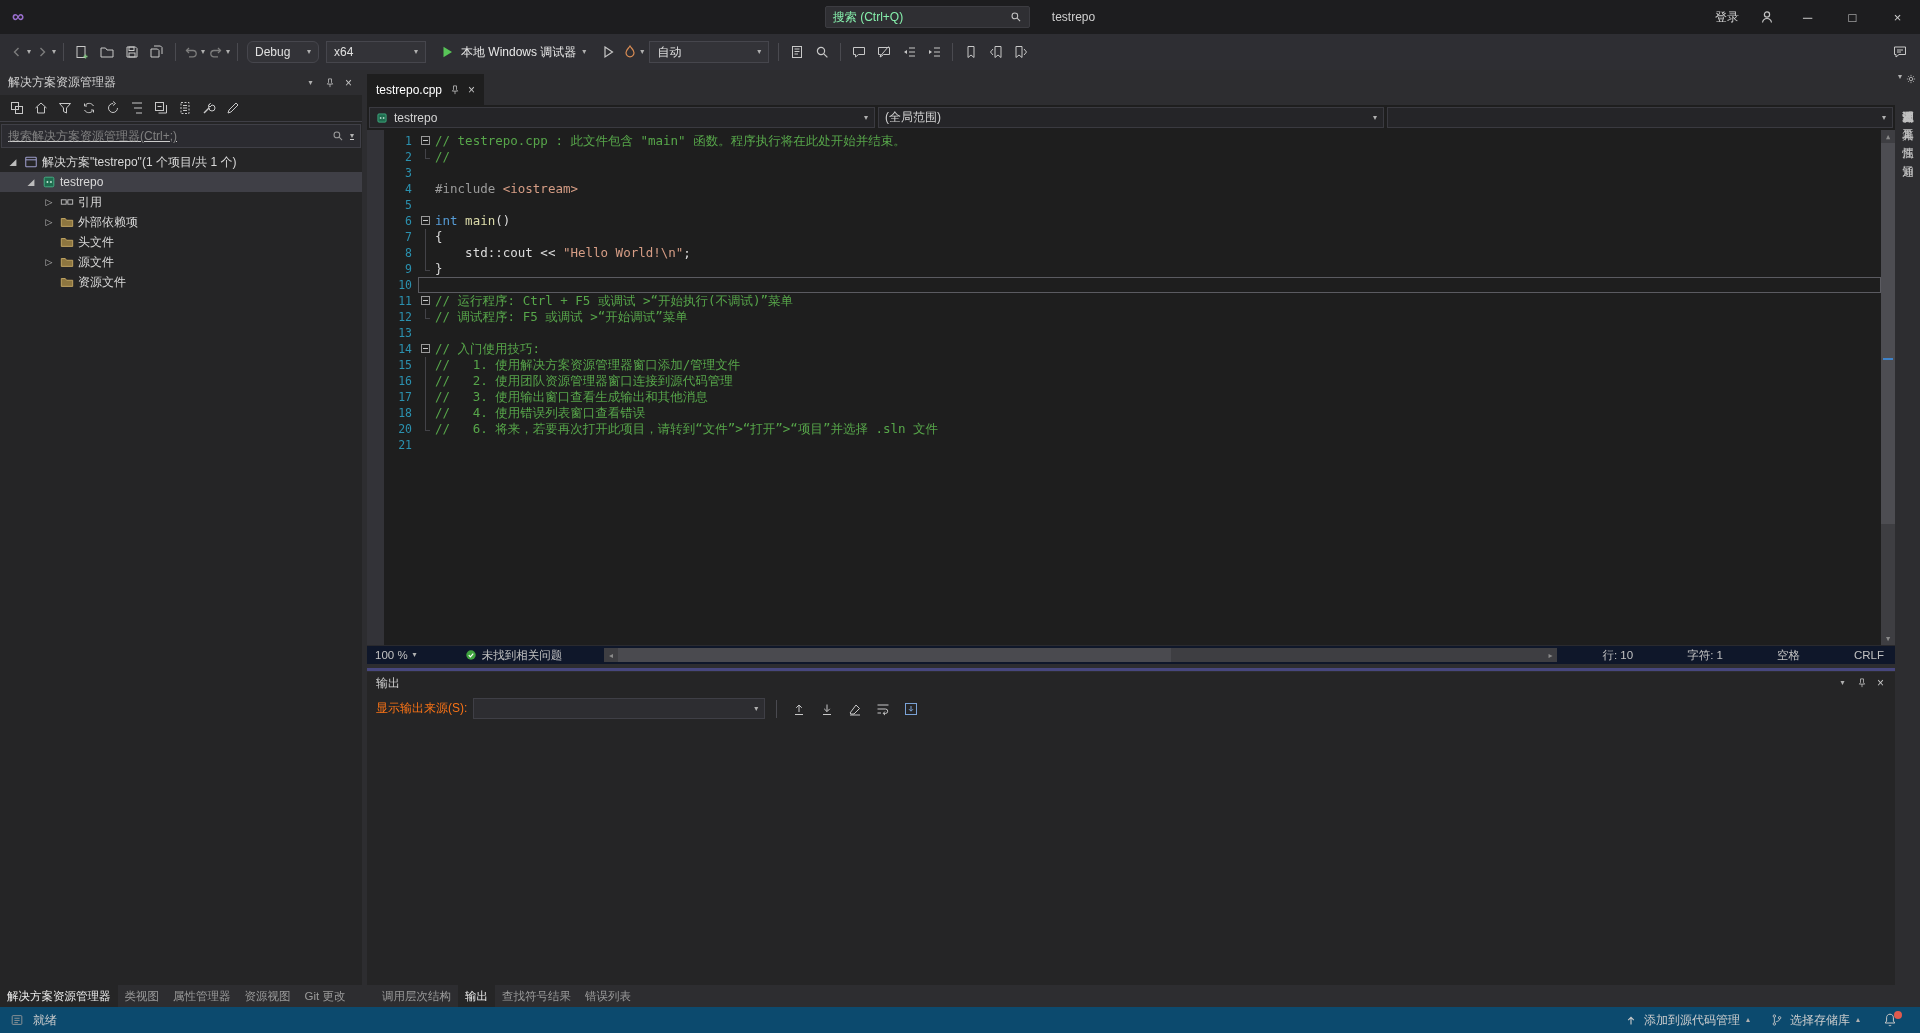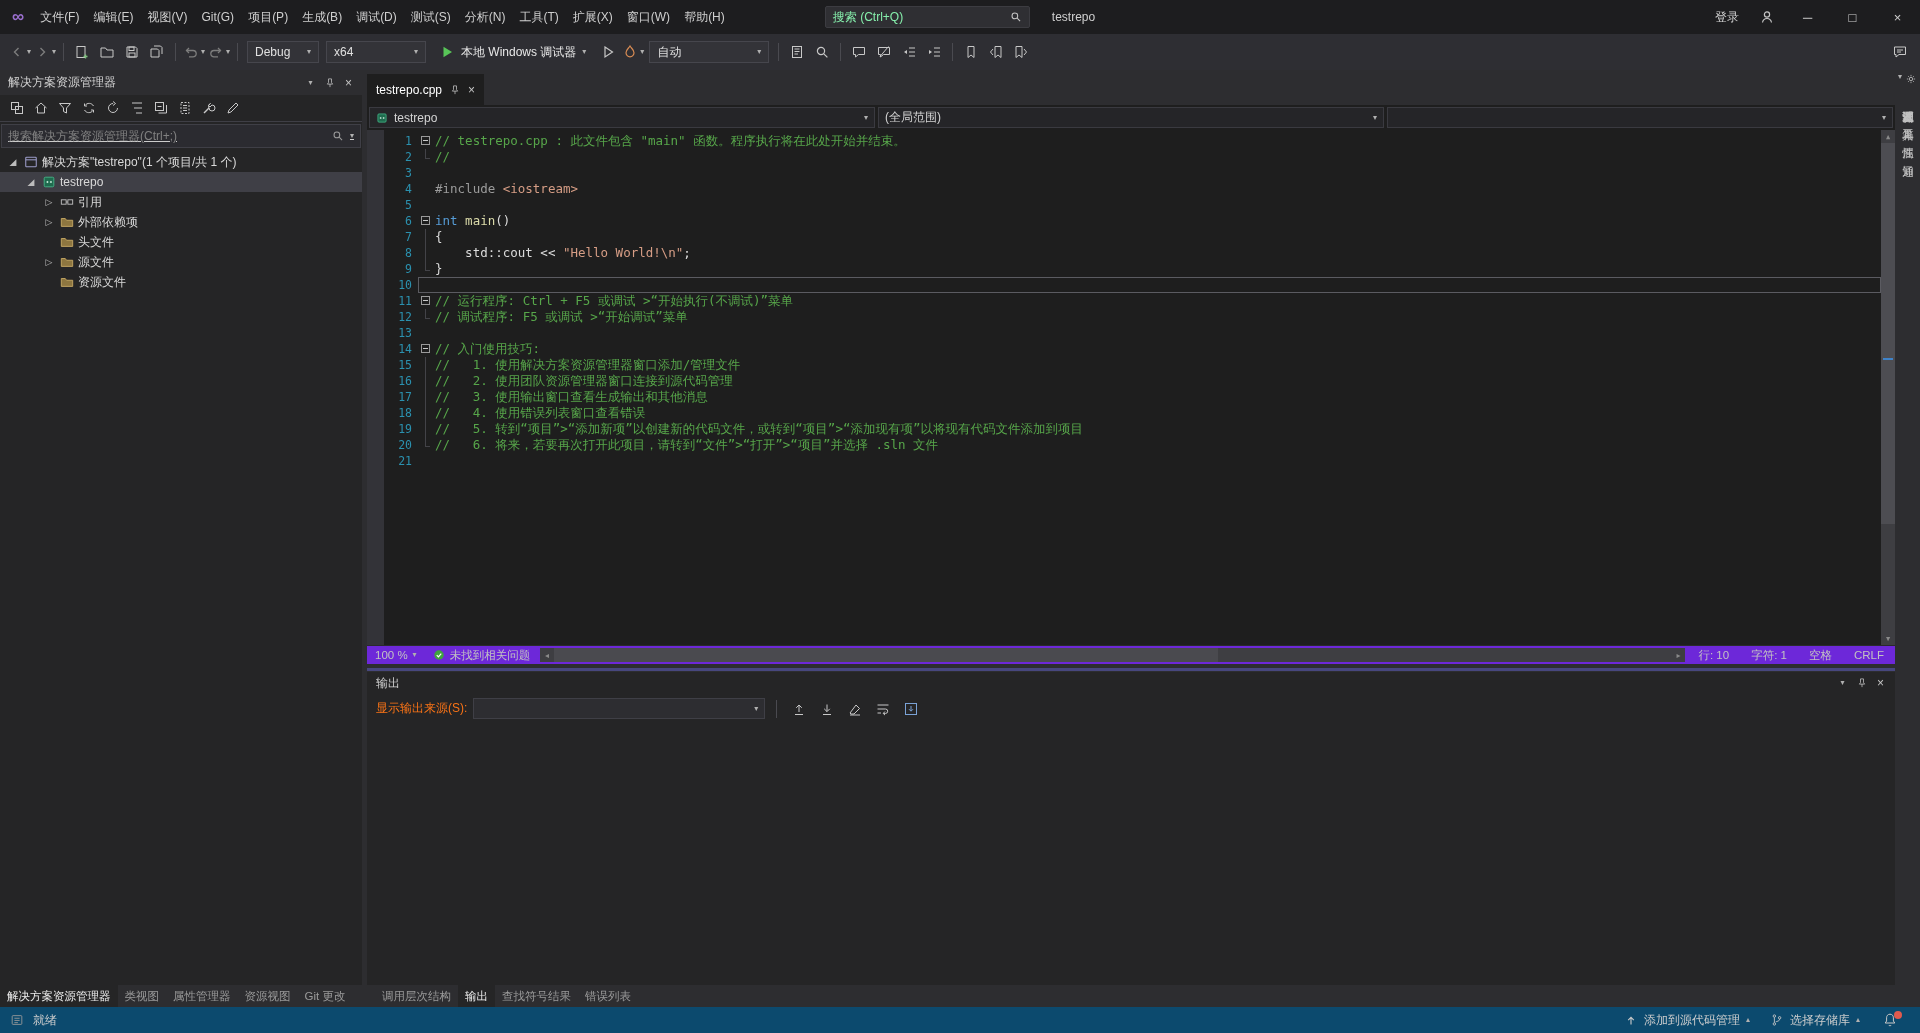--- a/index.html
+++ b/index.html
@@ -24,21 +24,21 @@
   .signin{padding:0 10px;color:#cfcfcf;}
   .person{margin:0 10px;}
   .wbtn{width:45px;height:100%;display:flex;align-items:center;justify-content:center;color:#cfcfcf;font-size:13px;}
 
   
   .toolbar{height:36px;background:#2e2e33;display:flex;align-items:center;padding:0 8px;gap:1px;}
   .tbtn{min-width:24px;height:24px;display:flex;align-items:center;justify-content:center;gap:2px;border-radius:2px;}
   .tsep{width:1px;height:18px;background:#4a4a50;margin:0 5px;}
   .combo{height:22px;background:#333338;border:1px solid #46464d;display:flex;align-items:center;gap:8px;
     padding:0 7px;color:#e0e0e0;margin:0 3px;white-space:nowrap;}
-  .w72{width:72px;} .w100{width:100px;} .w120{width:120px;}
+  .w72{width:72px;border-radius:6px;} .w100{width:100px;} .w120{width:120px;}
   .combo .val{flex:1;}
   .run-btn{height:24px;display:flex;align-items:center;gap:6px;padding:0 7px;color:#e8e8e8;margin:0 2px;white-space:nowrap;}
   .feedback{margin-left:auto;}
 
   
   .workspace{position:absolute;top:70px;left:0;right:0;bottom:26px;display:flex;background:#2d2d30;}
 
   
   .left-dock{width:362px;margin-right:5px;background:#252526;display:flex;flex-direction:column;}
   .tool-header{height:25px;display:flex;align-items:center;padding:0 4px 0 8px;background:#2d2d30;color:#d0d0d0;}
@@ -83,21 +83,21 @@
   .cl.cur::after{content:"";position:absolute;left:34px;right:0;top:0;bottom:0;border:1px solid #5b5b61;pointer-events:none;}
   .cm{color:var(--comment,#57a64a);} .kw{color:var(--keyword,#569cd6);} .st{color:var(--string,#d69d85);}
   .pp{color:var(--preprocessor,#9b9b9b);} .fn{color:var(--function,#dcdcaa);} .tx{color:#dcdcdc;}
 
   .vscroll{position:absolute;right:0;top:0;bottom:0;width:14px;background:#3e3e42;display:flex;flex-direction:column;}
   .sarrow{height:13px;display:flex;align-items:center;justify-content:center;color:#8a8a8a;font-size:7px;}
   .vtrack{flex:1;position:relative;}
   .vthumb{position:absolute;left:0;right:0;top:0;height:78%;background:#4d4d52;}
   .caret-mark{position:absolute;left:2px;right:2px;top:44%;height:2px;background:#3f83c9;}
 
-  .estatus{height:19px;background:#6d28d9;display:flex;align-items:center;border-top:1px solid #2a2a2e;font-size:11.5px;color:#c2c2c2;}
+  .estatus{height:19px;background:#0f172a;display:flex;align-items:center;border-top:1px solid #2a2a2e;font-size:11.5px;color:#c2c2c2;gap:32px;}
   .zoom,.health{display:flex;align-items:center;gap:5px;padding:0 8px;white-space:nowrap;}
   .hscroll{flex:1;height:14px;margin:0 2px;background:#3e3e42;display:flex;align-items:center;position:relative;}
   .harrow{width:14px;text-align:center;color:#8a8a8a;font-size:8px;flex:none;}
   .hthumb{position:absolute;left:14px;top:0;bottom:0;width:58%;background:#4a4a4f;}
   .metric{padding:0 11px;white-space:nowrap;}
 
   .h-splitter{height:8px;background:#2d2d30;position:relative;}
   .h-splitter::after{content:"";position:absolute;left:0;right:0;bottom:1px;height:3px;background:#47477e;}
 
   
@@ -124,35 +124,20 @@
   .bell-wrap{position:relative;display:flex;align-items:center;padding:0 12px;height:100%;}
   .bell-dot{position:absolute;top:4px;right:8px;width:8px;height:8px;border-radius:50%;background:#e05a4e;}
 </style>
 </head>
 <body>
 
 <div class="app">
 
   <div class="titlebar">
     <span class="vs-logo">∞</span>
-    <nav class="menubar" id="menubar">
-        <span class="menu-item">文件(F)</span>
-        <span class="menu-item">编辑(E)</span>
-        <span class="menu-item">视图(V)</span>
-        <span class="menu-item">Git(G)</span>
-        <span class="menu-item">项目(P)</span>
-        <span class="menu-item">生成(B)</span>
-        <span class="menu-item">调试(D)</span>
-        <span class="menu-item">测试(S)</span>
-        <span class="menu-item">分析(N)</span>
-        <span class="menu-item">工具(T)</span>
-        <span class="menu-item">扩展(X)</span>
-        <span class="menu-item">窗口(W)</span>
-        <span class="menu-item">帮助(H)</span>
-      </nav>
     <div class="tb-center">
       <div class="search-box">
         <span class="ph">搜索 (Ctrl+Q)</span>
         <svg class="i12" viewBox="0 0 16 16">
             <circle cx="6.5" cy="6.5" r="3.8" fill="none" stroke="#c5c5c5" stroke-width="1.4"></circle>
             <path d="M9.6 9.6 L13.4 13.4" stroke="#c5c5c5" stroke-width="1.4"></path>
           </svg>
       </div>
       <span class="win-title">testrepo</span>
     </div>
@@ -598,25 +583,20 @@
             </div>
             <div class="cl">
               <span class="ln">17</span>
               <span class="fold line"></span>
               <span class="ct"><span class="cm">//   3. 使用输出窗口查看生成输出和其他消息</span></span>
             </div>
             <div class="cl">
               <span class="ln">18</span>
               <span class="fold line"></span>
               <span class="ct"><span class="cm">//   4. 使用错误列表窗口查看错误</span></span>
-            </div>
-            <div class="cl">
-              <span class="ln">19</span>
-              <span class="fold line"></span>
-              <span class="ct"><span class="cm">//   5. 转到“项目”&gt;“添加新项”以创建新的代码文件，或转到“项目”&gt;“添加现有项”以将现有代码文件添加到项目</span></span>
             </div>
             <div class="cl">
               <span class="ln">20</span>
               <span class="fold end"></span>
               <span class="ct"><span class="cm">//   6. 将来，若要再次打开此项目，请转到“文件”&gt;“打开”&gt;“项目”并选择 .sln 文件</span></span>
             </div>
             <div class="cl">
               <span class="ln">21</span>
               <span class="fold"></span>
               <span class="ct"></span>

